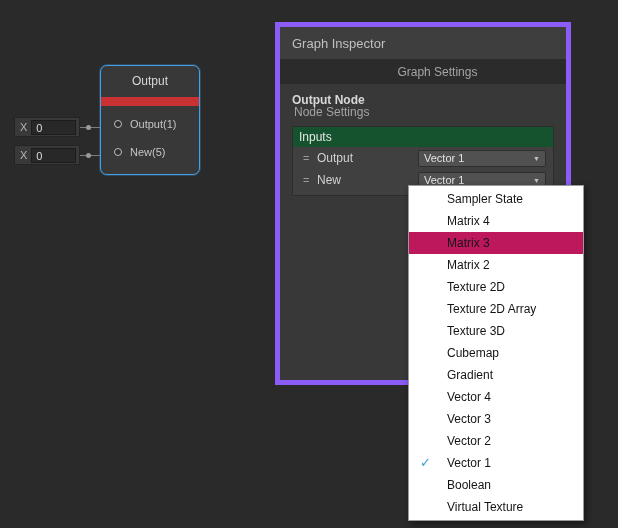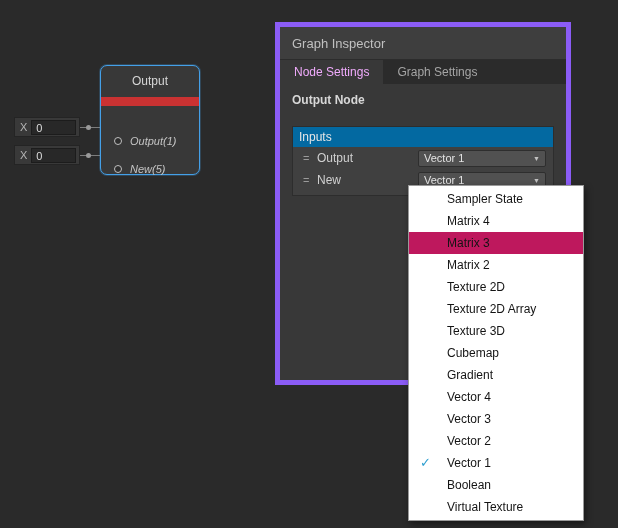--- a/index.html
+++ b/index.html
@@ -24,21 +24,21 @@
     z-index: 2;
   }
   .node-title {
     height: 31px; line-height: 31px;
     text-align: center;
     color: #d6d6d6; font-size: 12px;
   }
   .node-accent {
     height: 9px; background: #c93232;
   }
-  .node-ports { padding-top: 21px; font-style: italic; }
+  .node-ports { padding-top: 4px; }
   .port-row { height: 28px; display: flex; align-items: center; }
   .port-circle {
     width: 8px; height: 8px; border-radius: 50%;
     border: 1px solid #c0c0c0; background: #2e2e2e;
     margin-left: 13px; flex: none;
   }
   .port-label { color: #c4c4c4; font-size: 11px; margin-left: 8px; white-space: nowrap; }
 
   
   .float-field {
@@ -74,29 +74,29 @@
   .inspector-header {
     height: 33px; line-height: 33px;
     background: #3e3e3e; border-bottom: 1px solid #2c2c2c;
     color: #c0c0c0; font-size: 13px; padding-left: 12px;
   }
   .tab-bar { height: 24px; background: #2b2b2b; display: flex; }
   .tab {
     height: 24px; line-height: 24px; padding: 0 14px;
     font-size: 12px; color: #a5a5a5; cursor: default;
   }
-  .tab.active { background: #383838; color: #f0abfc; }
+  .tab.active { background: #383838; color: #a3a3a3; margin-top: 40px; }
   .inspector-body { padding: 0 12px; }
   .section-title {
     margin-top: 9px; font-size: 12px; font-weight: bold; color: #d8d8d8;
   }
 
   .inputs-box { margin-top: 19px; border: 1px solid #2d2d2d; }
   .inputs-header {
-    height: 20px; line-height: 20px; background: #0369a1;
+    height: 20px; line-height: 20px; background: #14532d;
     color: #e6e6e6; font-size: 12px; padding-left: 6px;
   }
   .inputs-body { background: #404040; padding: 0 0 4px 0; }
   .input-row { height: 22px; display: flex; align-items: center; padding: 0 7px 0 10px; }
   .row-handle { color: #9a9a9a; font-size: 11px; width: 14px; flex: none; }
   .row-label { color: #d0d0d0; font-size: 12px; flex: 1; }
   .select {
     width: 128px; height: 17px; flex: none;
     background: #515151; border: 1px solid #2e2e2e; border-radius: 2px;
     display: flex; align-items: center; padding: 0 5px;

